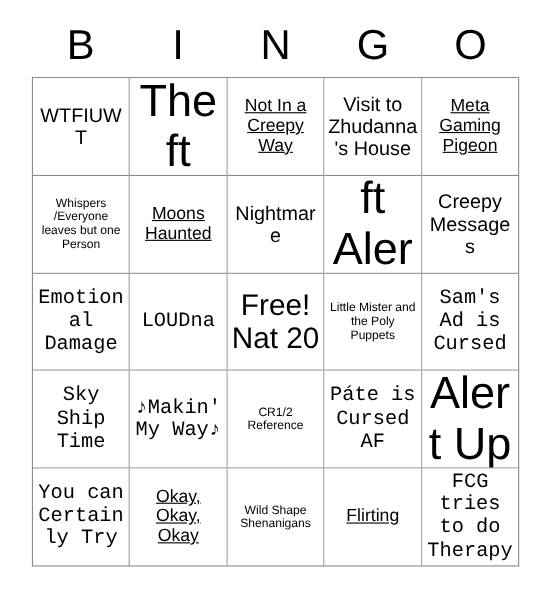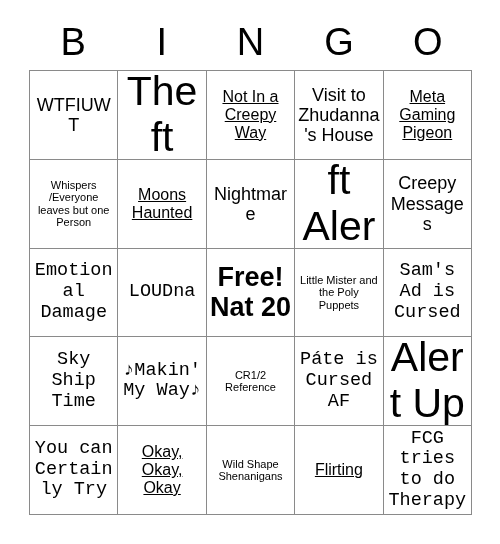--- a/index.html
+++ b/index.html
@@ -68,21 +68,21 @@
     color: #000000;
     line-height: 1.12;
     word-wrap: break-word;
     width: 100%;
   }
   
   .sz-xs .cell-text { font-size: 11px; }
   .sz-sm .cell-text { font-size: 18px; }
   .sz-md .cell-text { font-size: 18.5px; font-family: Liberation Mono, monospace; }
   .sz-lg .cell-text { font-size: 16px; text-decoration: underline; }
-  .sz-xl .cell-text { font-size: 27px; font-weight: bold; }
+  .sz-xl .cell-text { font-size: 27px; }
   .sz-xxl .cell-text { font-size: 41px; }
 </style>
 </head>
 <body>
 
 <div class="card">
 
   <div class="header-row">
     <div class="header-cell">B</div>
     <div class="header-cell">I</div>

